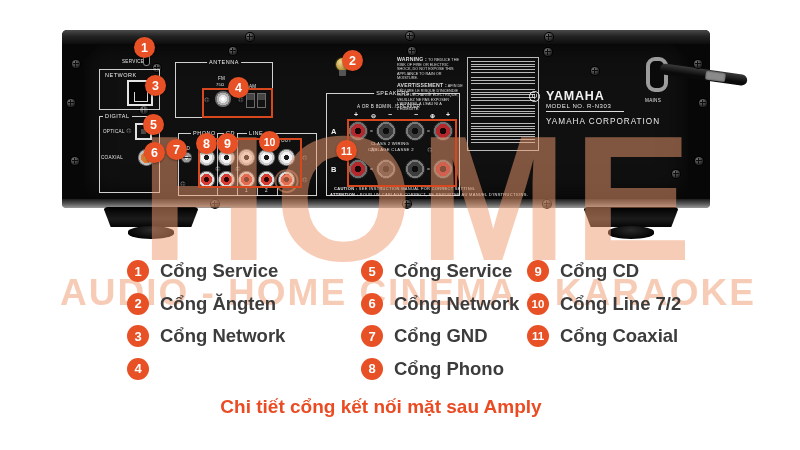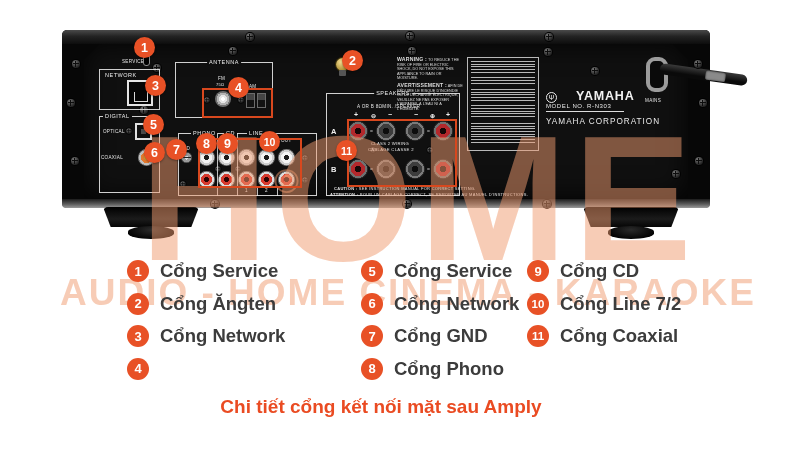--- a/index.html
+++ b/index.html
@@ -66,21 +66,21 @@
           background:radial-gradient(circle,#d9d9d9 0 2px,#9a9a9a 2px 4.5px,#555 4.5px 5.5px);}
   .gnd::after{content:"";position:absolute;left:1.5px;top:4.6px;width:8px;height:1.3px;background:#222;}
 
   
   .warning{position:absolute;left:397px;top:57px;width:66px;color:#dedede;font-size:3.8px;line-height:4.6px;}
   .warning b{font-size:5.2px;letter-spacing:.2px;}
   .compliance{position:absolute;left:467px;top:57px;width:72px;height:94px;border:1px solid #b9b9b9;padding:3px;}
   .fineprint{background:repeating-linear-gradient(180deg,rgba(232,232,232,.78) 0 .9px,transparent .9px 2.7px);}
 
   
-  .brandrow{position:absolute;left:546px;top:89px;display:flex;align-items:flex-end;gap:19px;color:#f2f2f2;}
+  .brandrow{position:absolute;left:529px;top:89px;display:flex;align-items:center;gap:6px;color:#f2f2f2;}
   .logocirc{width:11px;height:11px;border:1.2px solid #eee;border-radius:50%;display:flex;align-items:center;
             justify-content:center;font-size:7px;line-height:1;color:#eee;}
   .brandname{font-size:12.5px;font-weight:700;letter-spacing:.8px;}
   .model{position:absolute;left:546px;top:103px;color:#e9e9e9;font-size:6px;letter-spacing:.6px;}
   .modelline{position:absolute;left:546px;top:111px;width:78px;border-top:1px solid #ddd;}
   .corp{position:absolute;left:546px;top:117px;color:#e9e9e9;font-size:8.2px;letter-spacing:1px;}
 
   
   .orect{position:absolute;border:2px solid #d8481e;z-index:5;}
   .callout{position:absolute;width:21px;height:21px;border-radius:50%;background:#E85126;color:#fff;

